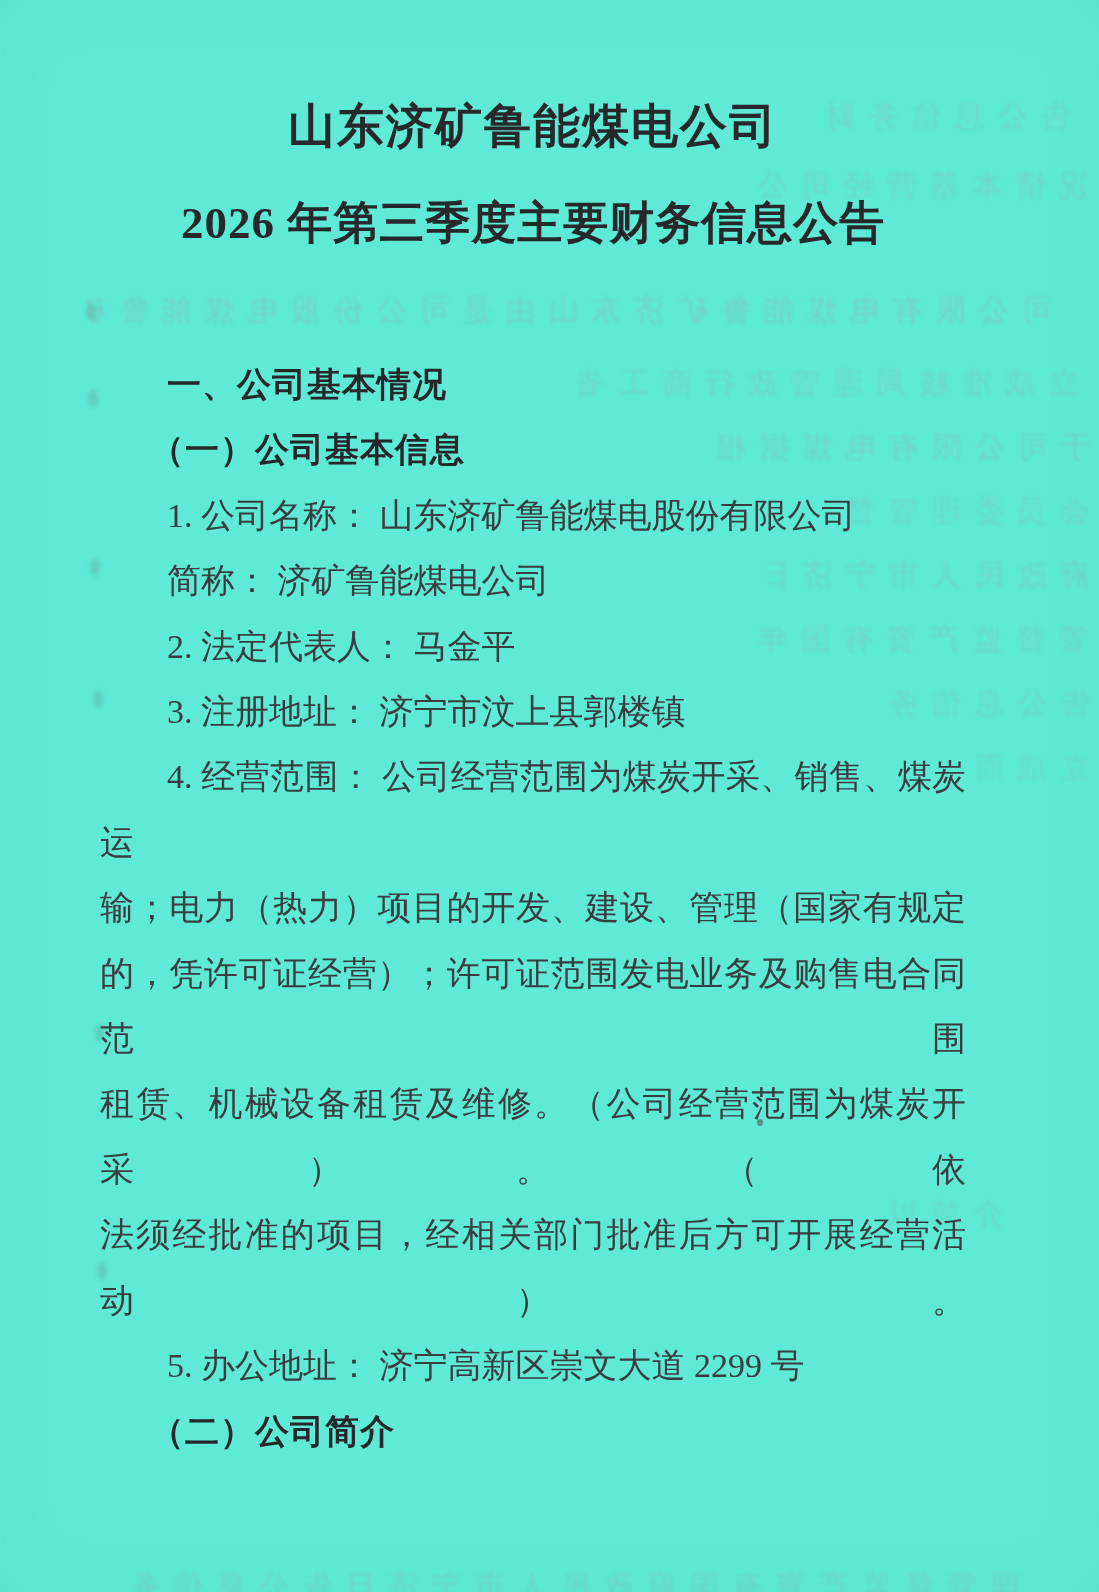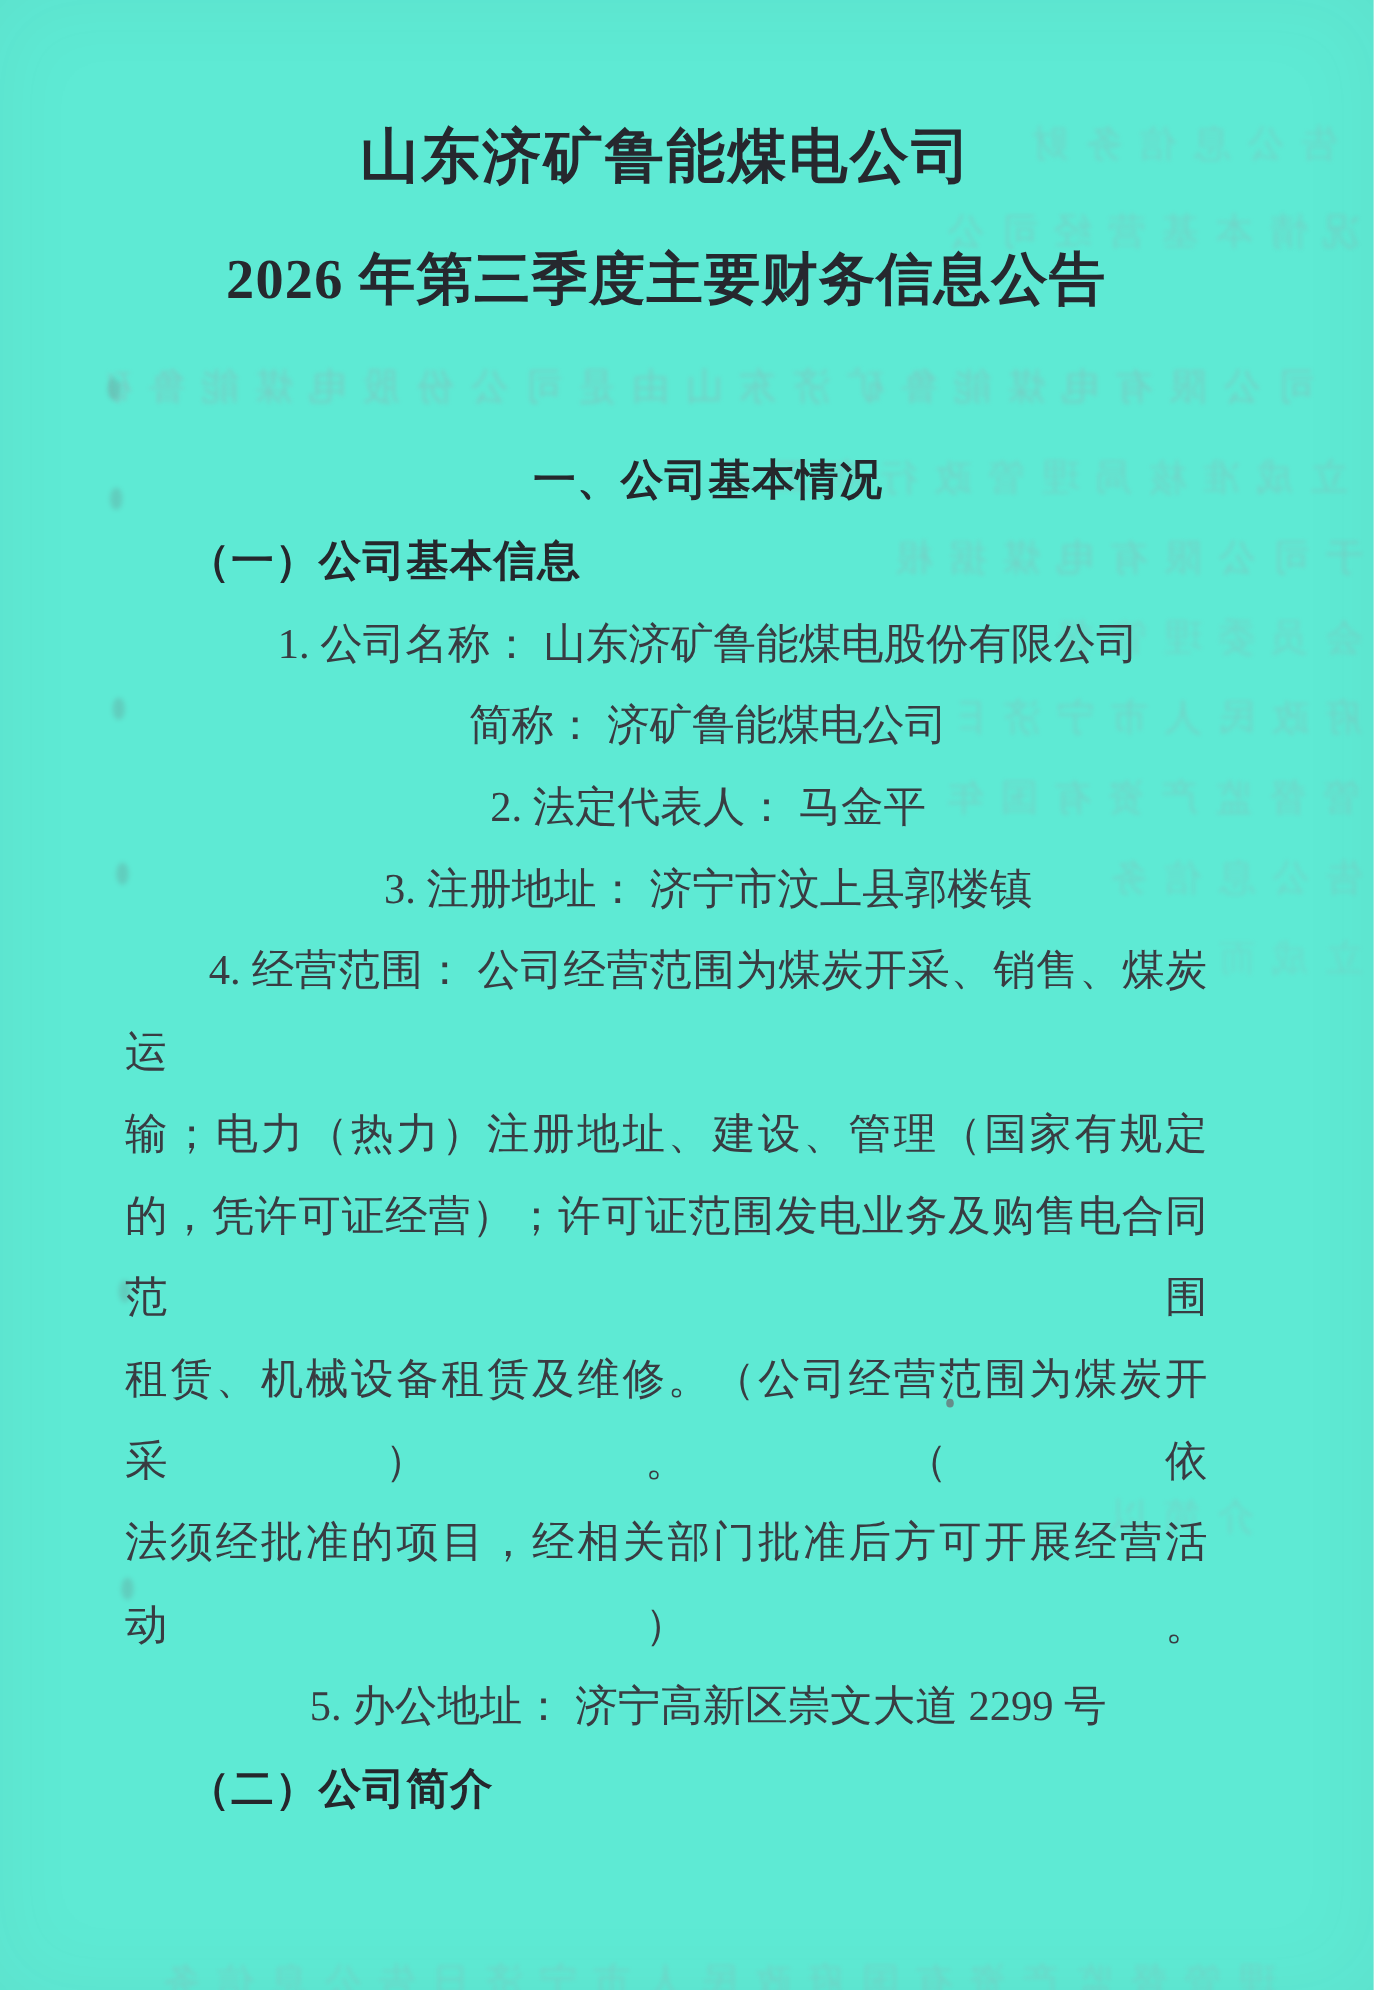--- a/index.html
+++ b/index.html
@@ -32,21 +32,21 @@
   
   .textblock {
     position: absolute;
     left: 100px;
     top: 352px;
     width: 866px;
     font-size: 34px;
     line-height: 65.4px;
   }
   .ln { min-height: 65.4px; white-space: normal; }
-  .ind   { text-indent: 67px; text-align: center; }
+  .ind   { text-indent: 67px; }
   .ind-p { text-indent: 50px; }
   .jf {
     text-align: justify;
     text-align-last: justify;
     text-justify: inter-character;
   }
   .hd {
     font-family: "Liberation Sans", "DejaVu Sans", sans-serif;
     font-weight: 700;
     color: #25272c;
@@ -122,21 +122,21 @@
   <div class="t2">2026 年第三季度主要财务信息公告</div>
 
   <div class="textblock">
     <div class="ln hd ind">一、公司基本情况</div>
     <div class="ln hd ind-p">（一）公司基本信息</div>
     <div class="ln ind">1. 公司名称： 山东济矿鲁能煤电股份有限公司</div>
     <div class="ln ind">简称： 济矿鲁能煤电公司</div>
     <div class="ln ind">2. 法定代表人： 马金平</div>
     <div class="ln ind">3. 注册地址： 济宁市汶上县郭楼镇</div>
     <div class="ln ind jf">4. 经营范围： 公司经营范围为煤炭开采、销售、煤炭运</div>
-    <div class="ln jf">输；电力（热力）注册地址、建设、管理（国家有规定</div>
+    <div class="ln jf">输；电力（热力）项目的开发、建设、管理（国家有规定</div>
     <div class="ln jf">的，凭许可证经营）；许可证范围发电业务及购售电合同范围</div>
     <div class="ln jf">租赁、机械设备租赁及维修。（公司经营范围为煤炭开采）。（依</div>
     <div class="ln jf">法须经批准的项目，经相关部门批准后方可开展经营活动）。</div>
     <div class="ln ind">5. 办公地址： 济宁高新区崇文大道 2299 号</div>
     <div class="ln hd ind-p">（二）公司简介</div>
 
   </div>
 
   <div class="speck dot"></div>
   <div class="speck sf sf1"></div>

